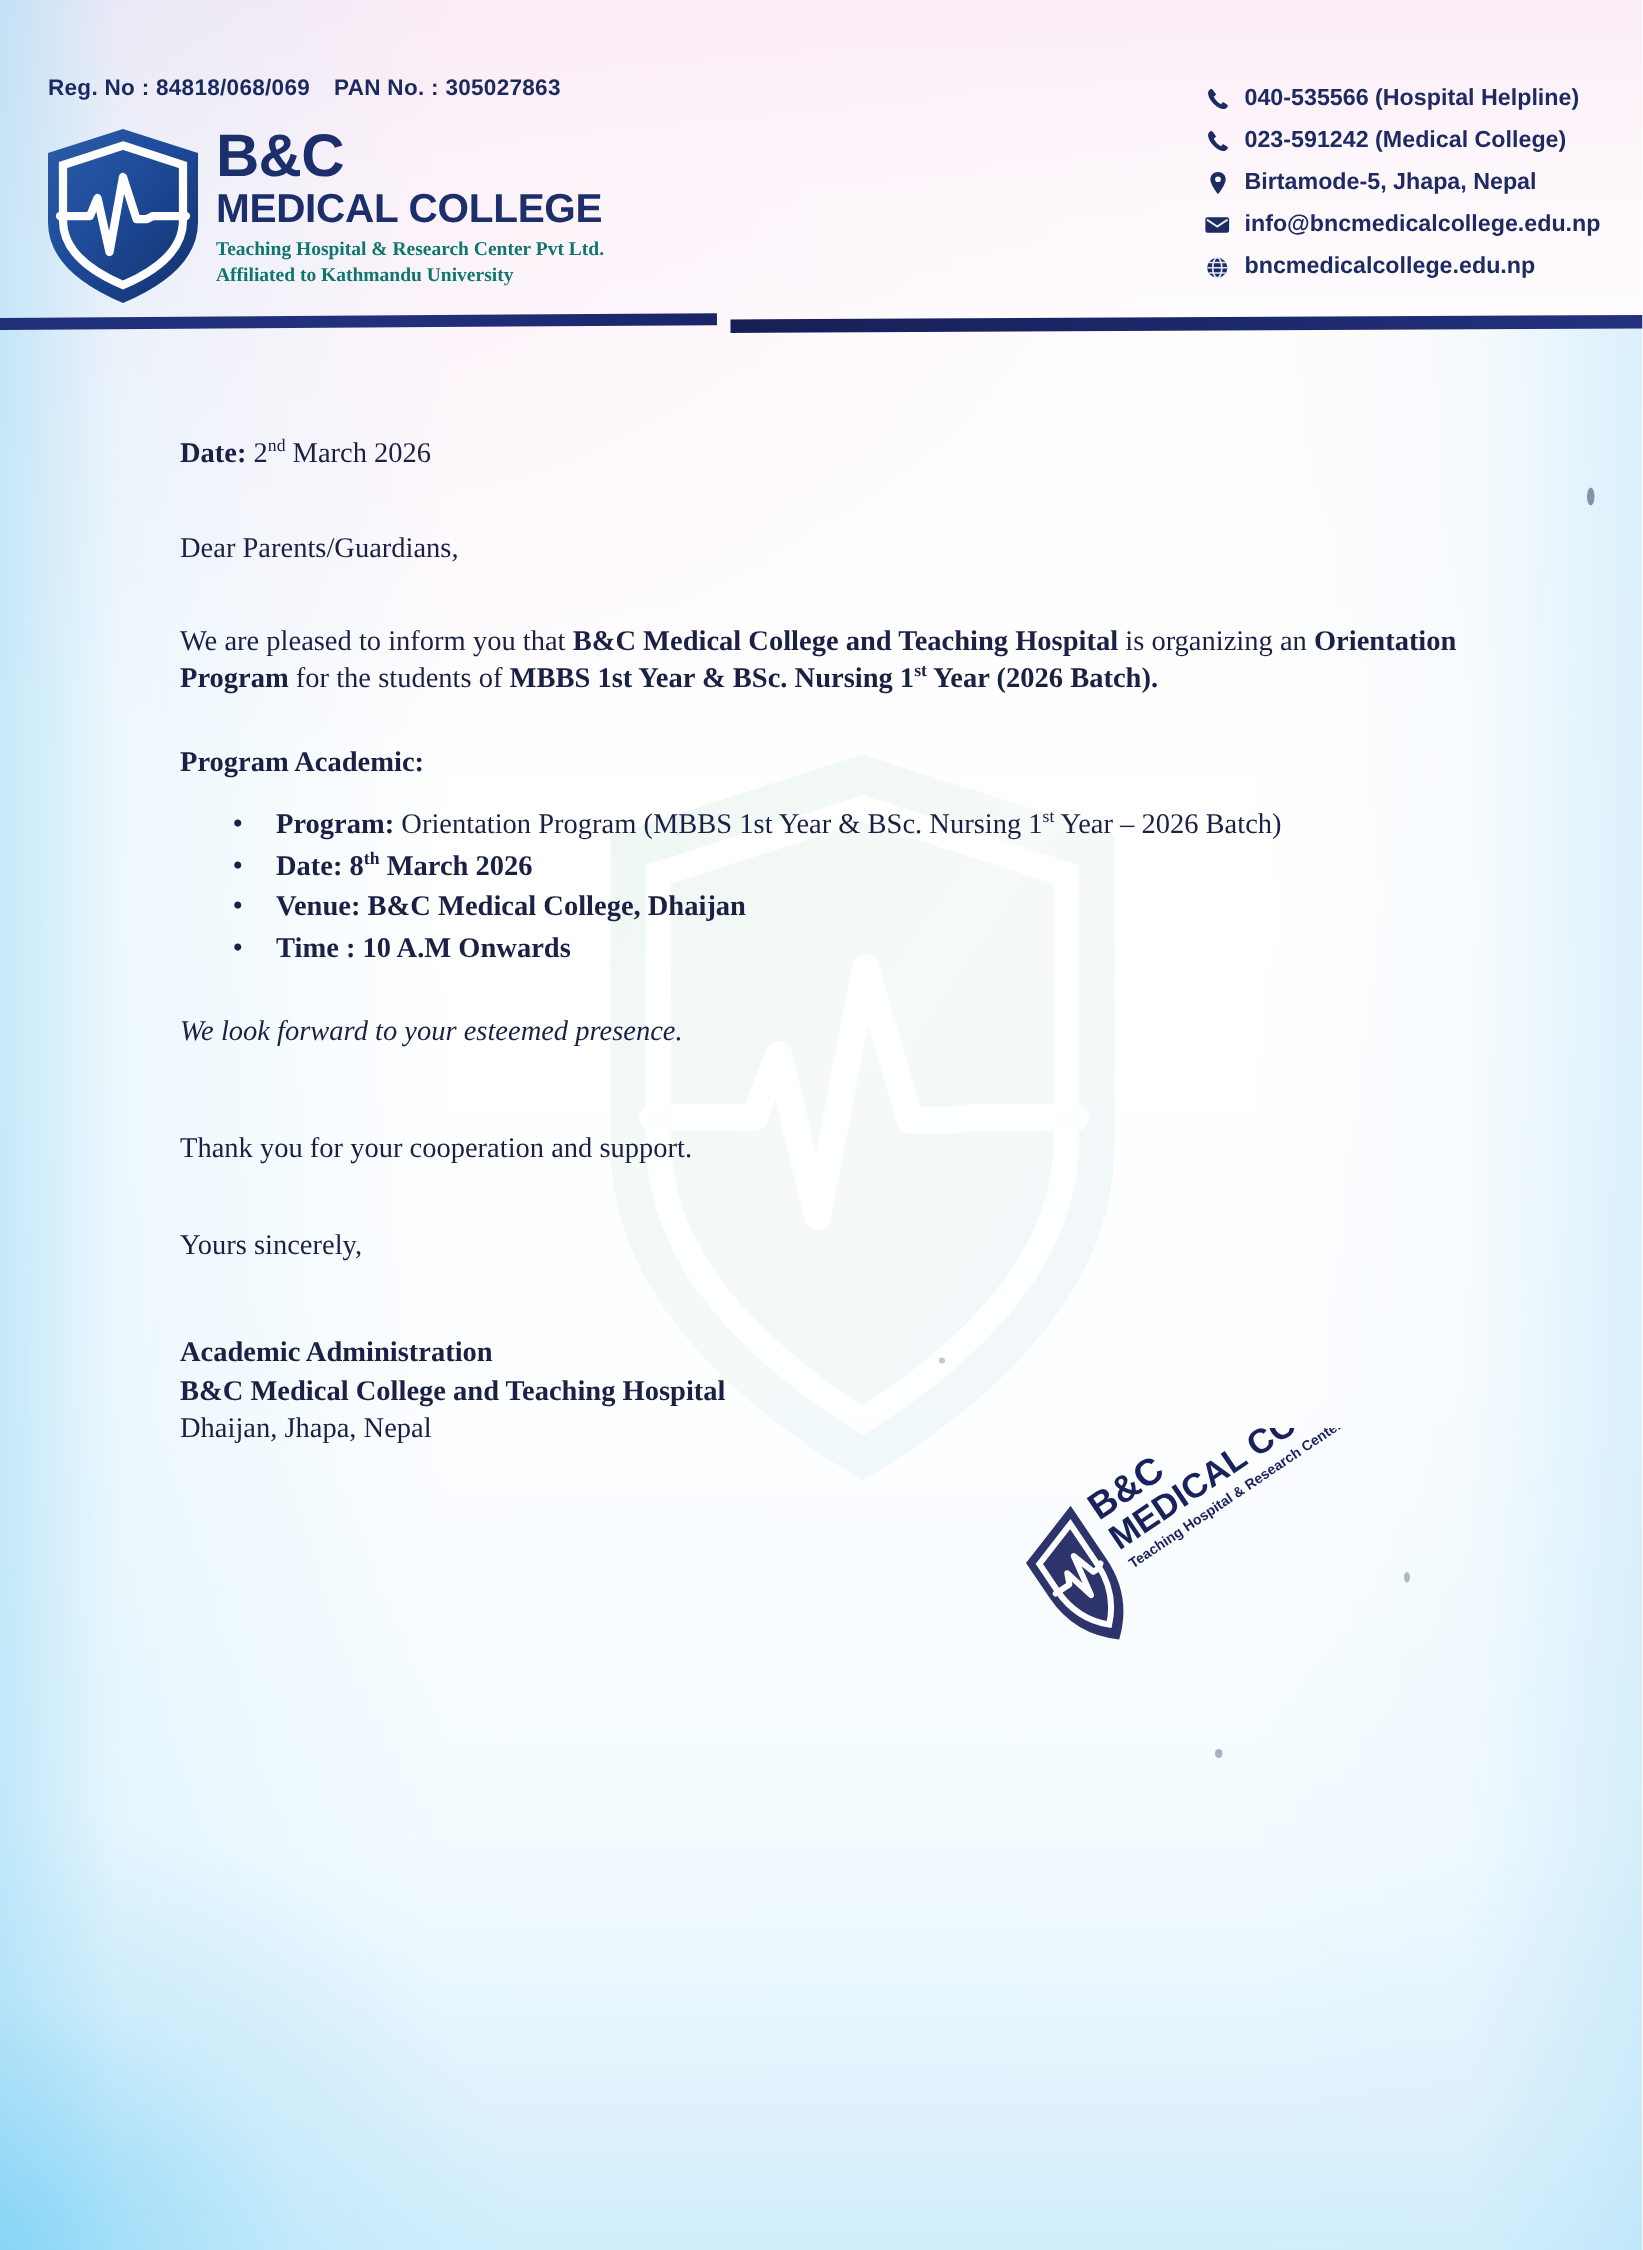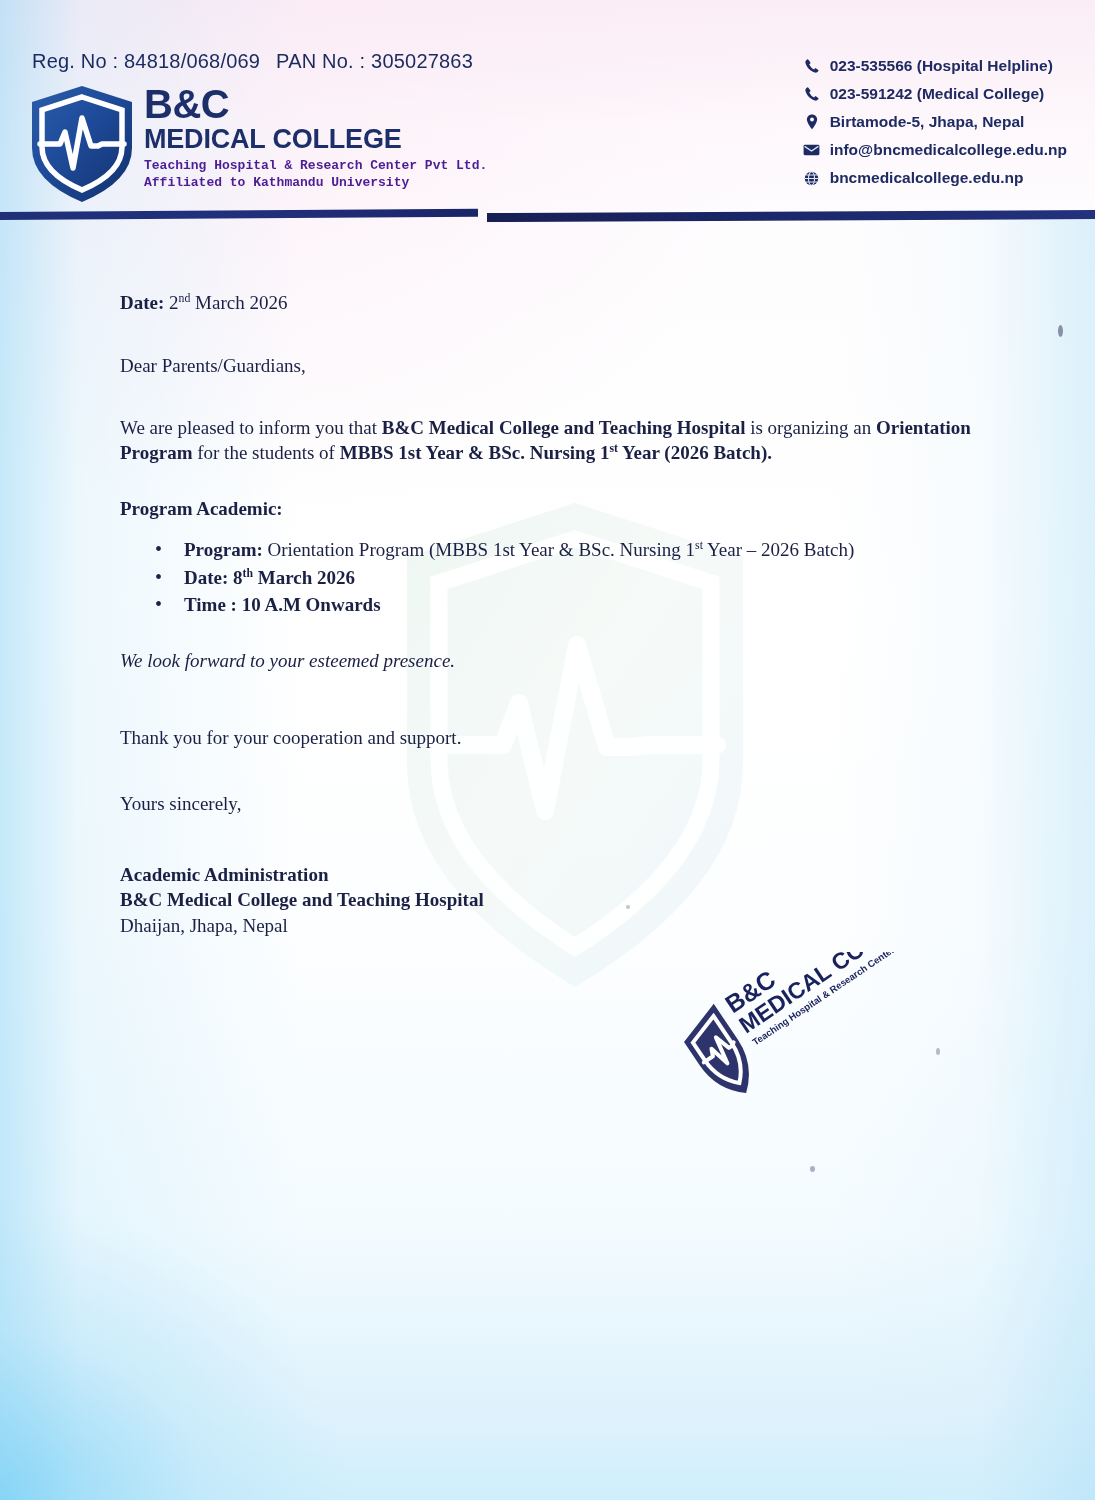--- a/index.html
+++ b/index.html
@@ -52,21 +52,21 @@
     left: 395px; top: 495px;
     width: 360px; height: 500px;
     opacity: 0.5;
     pointer-events: none;
   }
 
   
   .reg-line {
     position: absolute; left: 32px; top: 50px;
     font-family: "Liberation Sans", "DejaVu Sans", sans-serif;
-    font-weight: normal; font-size: 20px; letter-spacing: 0.2px;
+    font-weight: bold; font-size: 15px; letter-spacing: 0.2px;
     color: #1b2a5e;
     white-space: nowrap;
   }
   .reg-line .pan { margin-left: 16px; }
 
   .logo-block {
     position: absolute; left: 28px; top: 84px;
     display: flex; align-items: flex-start;
   }
   .logo-shield { width: 108px; height: 120px; flex: none; }
@@ -75,23 +75,23 @@
     font-family: "Liberation Sans", "DejaVu Sans", sans-serif;
     font-weight: bold; font-size: 40px; line-height: 0.94;
     color: #1c2f6b; letter-spacing: -0.5px;
   }
   .logo-mc {
     font-family: "Liberation Sans", "DejaVu Sans", sans-serif;
     font-weight: bold; font-size: 27px; line-height: 1.18;
     color: #1c2f6b; letter-spacing: -0.2px;
   }
   .logo-sub1, .logo-sub2 {
-    font-family: Liberation Mono, monospace;
+    font-family: Liberation Serif, serif;
     font-weight: bold; font-size: 13px; line-height: 1.25;
-    color: #4c1d95;
+    color: #0f766e;
   }
   .logo-sub1 { margin-top: 3px; }
 
   .contact-block {
     position: absolute; right: 28px; top: 58px;
     font-family: "Liberation Sans", "DejaVu Sans", sans-serif;
     font-weight: bold; font-size: 15.5px;
     color: #1e2a62;
     text-align: left;
   }
@@ -233,21 +233,21 @@
   </div>
 
   <div class="contact-block">
 
     <div class="contact-row">
       <span class="contact-ico">
         <svg width="16" height="16" viewBox="0 0 16 16">
           <path d="M3.2 1.4 C2.2 1.9 1.2 3 1.4 4.6 C1.9 8.6 6.6 13.7 11 14.6 C12.6 14.9 13.9 14 14.4 13.1 C14.7 12.6 14.6 12.2 14.2 11.9 L11.9 10.3 C11.5 10.0 11.1 10.1 10.8 10.5 L10.1 11.5 C8.3 10.8 6.0 8.4 5.2 6.3 L6.2 5.6 C6.6 5.3 6.7 4.9 6.4 4.5 L4.6 2.0 C4.2 1.5 3.7 1.2 3.2 1.4 Z" fill="#1e2a62"></path>
         </svg>
       </span>
-      <span>023-535566 (Hospital Helpline)</span>
+      <span>040-535566 (Hospital Helpline)</span>
     </div>
 
     <div class="contact-row">
       <span class="contact-ico">
         <svg width="16" height="16" viewBox="0 0 16 16">
           <path d="M3.2 1.4 C2.2 1.9 1.2 3 1.4 4.6 C1.9 8.6 6.6 13.7 11 14.6 C12.6 14.9 13.9 14 14.4 13.1 C14.7 12.6 14.6 12.2 14.2 11.9 L11.9 10.3 C11.5 10.0 11.1 10.1 10.8 10.5 L10.1 11.5 C8.3 10.8 6.0 8.4 5.2 6.3 L6.2 5.6 C6.6 5.3 6.7 4.9 6.4 4.5 L4.6 2.0 C4.2 1.5 3.7 1.2 3.2 1.4 Z" fill="#1e2a62"></path>
         </svg>
       </span>
       <span>023-591242 (Medical College)</span>
     </div>
@@ -303,20 +303,23 @@
 
 
     <p class="details-head ln">Program Academic:</p>
 
     <ul class="details">
       <li>
         <span class="b">Program:</span><span> Orientation Program (MBBS 1st Year &amp; BSc. Nursing 1</span><sup>st</sup><span> Year – 2026 Batch)</span>
       </li>
       <li>
         <span class="b">Date:</span><span class="b"> 8</span><sup class="b">th</sup><span class="b">  March 2026</span>
+      </li>
+      <li>
+        <span class="b">Venue:</span><span class="b"> B&amp;C Medical College, Dhaijan</span><sup class="b"></sup><span class="b"></span>
       </li>
       <li>
         <span class="b">Time :</span><span class="b"> 10 A.M Onwards</span><sup class="b"></sup><span class="b"></span>
       </li>
     </ul>
 
     <p class="closing1 ln">We look forward to your esteemed presence.</p>
     <p class="closing2 ln">Thank you for your cooperation and support.</p>
     <p class="closing3 ln">Yours sincerely,</p>
 

